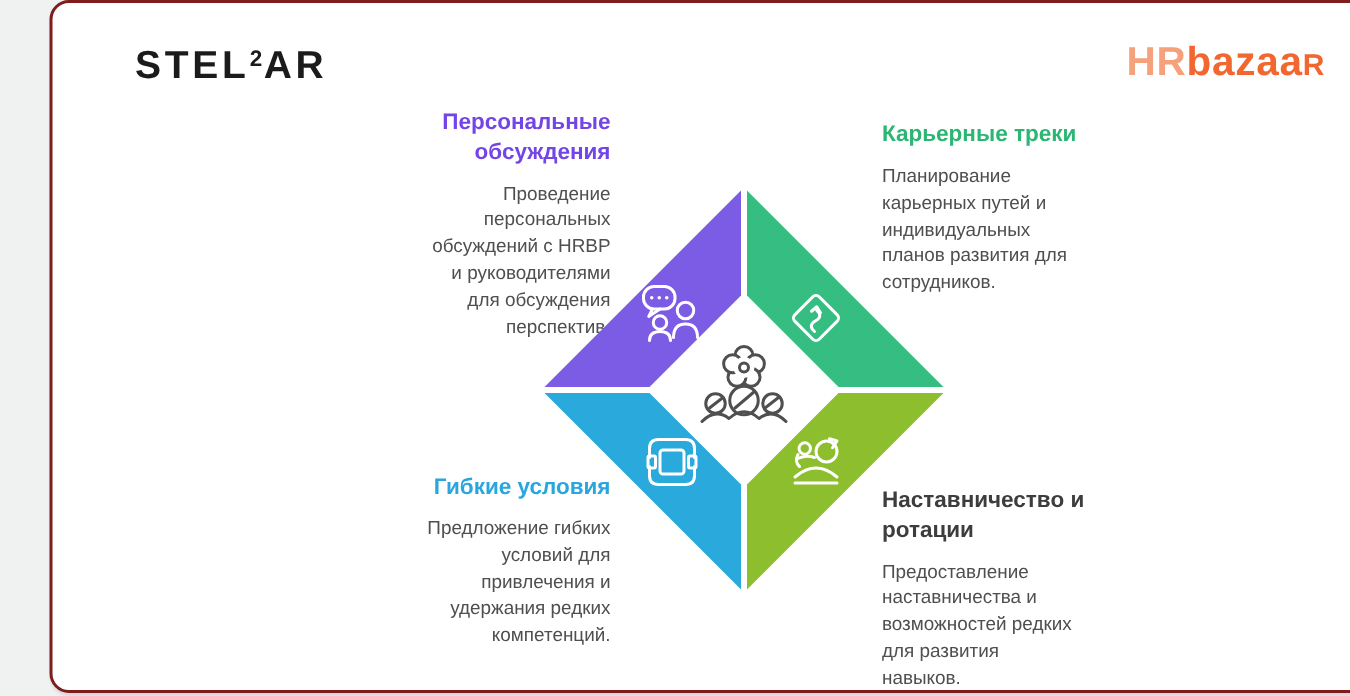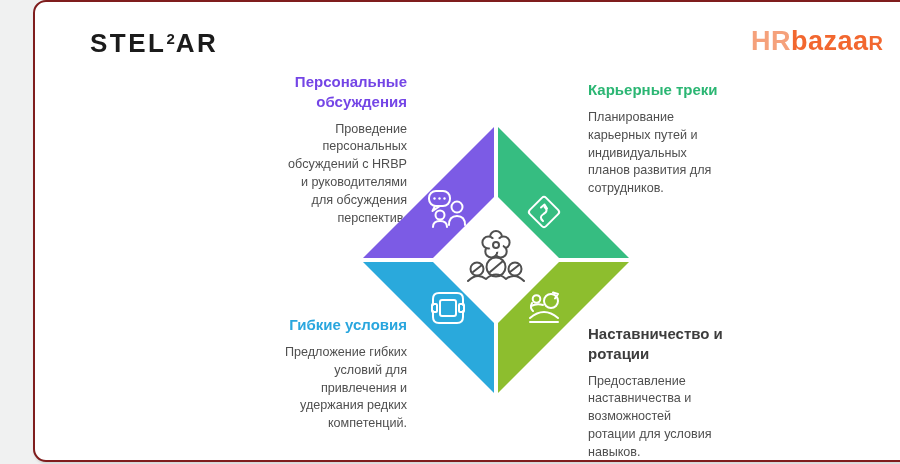--- a/index.html
+++ b/index.html
@@ -78,21 +78,21 @@
   <div class="block block-tr">
     <h3>Карьерные треки</h3>
     <p>Планирование карьерных путей и индивидуальных планов развития для сотрудников.</p>
   </div>
   <div class="block block-bl">
     <h3>Гибкие условия</h3>
     <p>Предложение гибких условий для привлечения и удержания редких компетенций.</p>
   </div>
   <div class="block block-br">
     <h3>Наставничество и ротации</h3>
-    <p>Предоставление наставничества и возможностей ротации для условия навыков.</p>
+    <p>Предоставление наставничества и возможностей редких для развития навыков.</p>
   </div>
 
   <svg class="diamond" width="290" height="292" viewBox="0 0 290 292">
 
     <polygon class="quad-tl" points="141,12 10,143 80,143 141,82"></polygon>
     <polygon class="quad-tr" points="145,12 276,143 206,143 145,82"></polygon>
     <polygon class="quad-bl" points="141,278 10,147 80,147 141,208"></polygon>
     <polygon class="quad-br" points="145,278 276,147 206,147 145,208"></polygon>
 
     <g class="wicon" transform="translate(95,97)">

